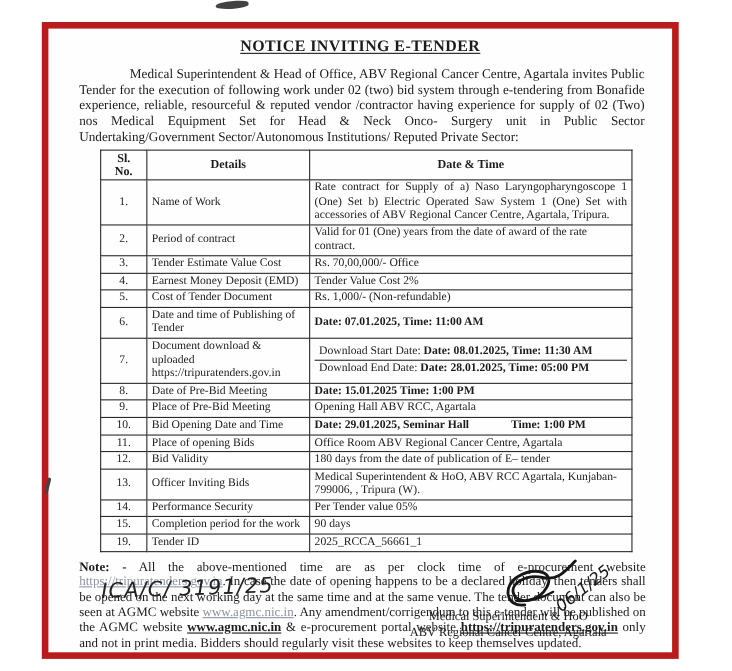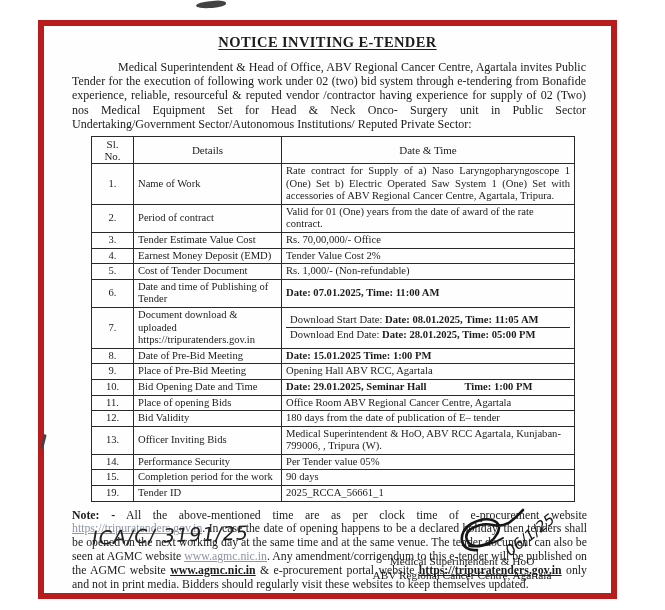--- a/index.html
+++ b/index.html
@@ -26,21 +26,21 @@
     font-size:12px;line-height:14.2px;
   }
   table.tender{
     border-collapse:collapse;margin-left:47px;margin-top:2px;
     font-size:10.6px;line-height:12.6px;table-layout:fixed;width:483px;
   }
   table.tender td,table.tender th{
     border:1px solid #2a2a2a;padding:1px 4px;vertical-align:middle;
   }
   col.c1{width:42px;}col.c2{width:148px;}col.c3{width:293px;}
-  th{font-size:11px;text-align:center;font-weight:normal;}
+  th{font-size:11px;text-align:center;font-weight:bold;}
   th.slno{white-space:pre-line;line-height:12px;}
   td.no{text-align:center;}
   td.bold, .b{font-weight:bold;}
   td.justify{text-align:justify;}
   td.subwrap{padding:0;}
   .subrow{padding:1px 4px;border-bottom:1px solid #2a2a2a;}
   .subrow.last{border-bottom:none;}
   .gap{display:inline-block;width:38px;}
   .note{
     margin:7px 24px 0 28px;text-align:justify;font-size:11.8px;line-height:13.8px;
@@ -120,21 +120,21 @@
       <td>Date and time of Publishing of Tender</td>
       <td class="bold">Date:  07.01.2025, Time: 11:00 AM</td>
     </tr>
     <tr>
       <td class="no">7.</td>
       <td>
         <div>Document download &amp; uploaded</div>
         <div>https://tripuratenders.gov.in</div>
       </td>
       <td class="subwrap">
-        <div class="subrow"><span>Download Start Date: </span><span class="b">Date: 08.01.2025, Time: 11:05 AM</span></div>
+        <div class="subrow"><span>Download Start Date: </span><span class="b">Date: 08.01.2025, Time: 11:30 AM</span></div>
         <div class="subrow last"><span>Download End Date: </span><span class="b">Date: 28.01.2025, Time: 05:00 PM</span></div>
       </td>
     </tr>
     <tr>
       <td class="no">8.</td>
       <td>Date of Pre-Bid Meeting</td>
       <td class="bold">Date: 15.01.2025 Time: 1:00 PM</td>
     </tr>
     <tr>
       <td class="no">9.</td>

